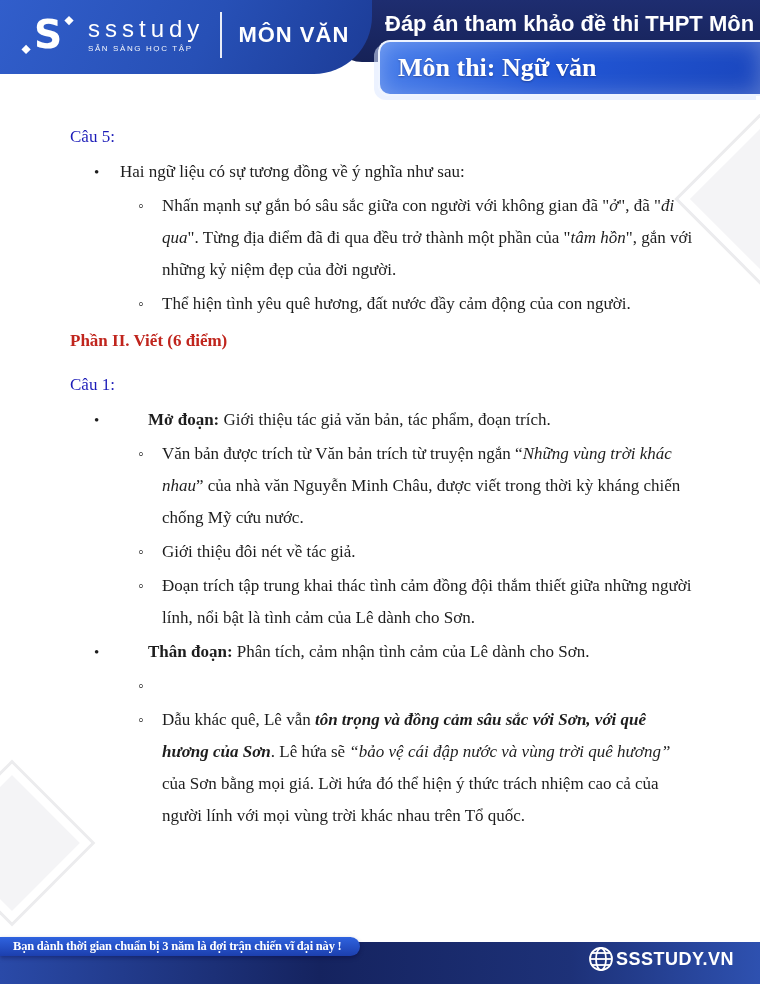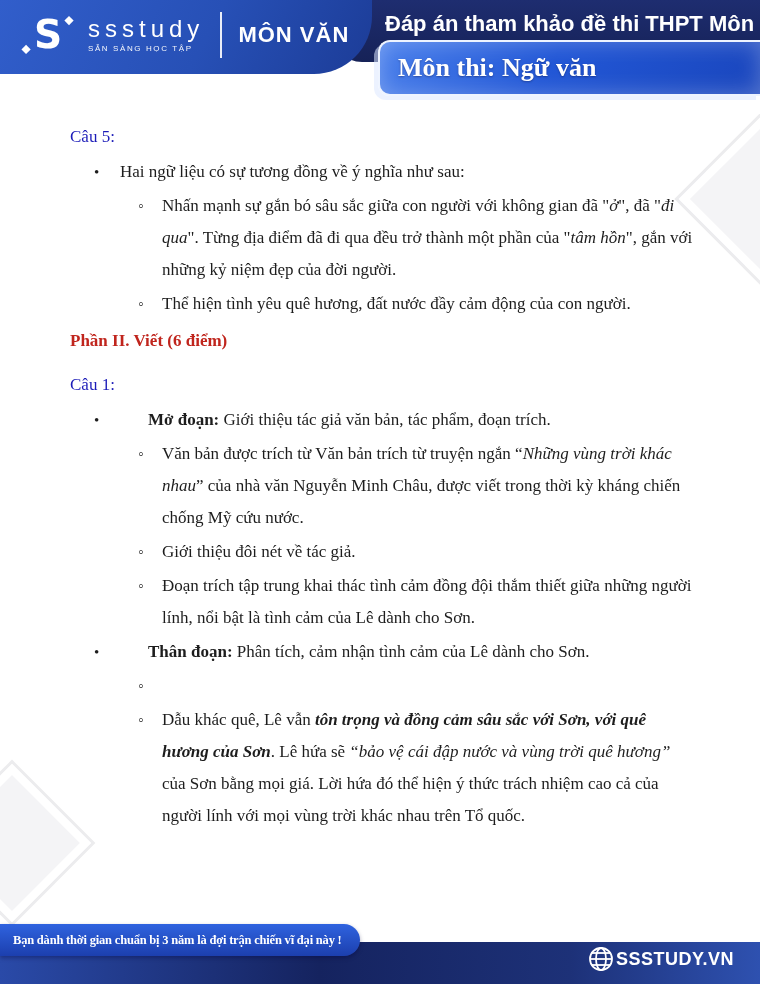--- a/index.html
+++ b/index.html
@@ -53,21 +53,21 @@
   .l2 .marker{width:24px;font-size:16px;}
   .li-text{flex:1;}
   .s-b{font-weight:bold;margin-left:28px;}
   .s-i{font-style:italic;}
   .s-bi{font-weight:bold;font-style:italic;}
 
   
   .footer-bar{position:absolute;left:0;right:0;bottom:0;height:42px;z-index:3;
               background:linear-gradient(90deg,#2a4aa8 0%,#15235f 42%,#1d3178 75%,#2e51b0 100%);
               border-top-left-radius:0;}
-  .motto-pill{position:absolute;left:0;bottom:28px;height:32px;z-index:4;
+  .motto-pill{position:absolute;left:0;bottom:28px;height:19px;z-index:4;
               background:linear-gradient(180deg,#2f63df,#1c3fae);
               border-radius:0 16px 16px 0;display:flex;align-items:center;
               padding:0 18px 0 13px;box-shadow:0 2px 4px rgba(0,0,60,.35);}
   .motto-text{color:#fff;font-weight:bold;font-size:12.5px;letter-spacing:-0.2px;white-space:nowrap;}
   .footer-site{position:absolute;right:26px;bottom:12px;z-index:5;display:flex;
                align-items:center;gap:2px;color:#fff;}
   .site-label{font-family:"Liberation Sans",sans-serif;font-weight:bold;font-size:18px;
               letter-spacing:.5px;}
 </style>
 </head>

